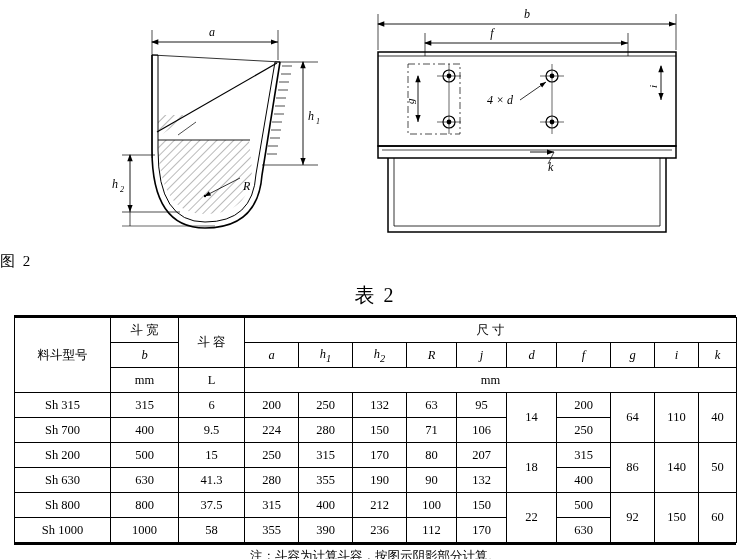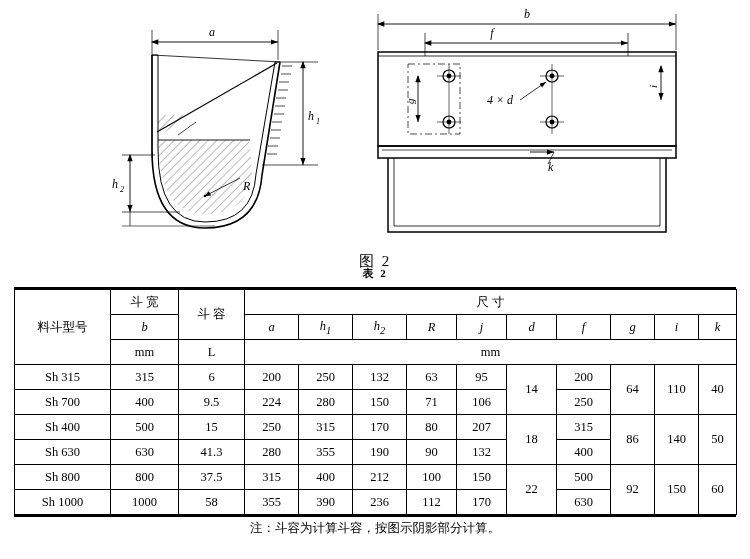--- a/index.html
+++ b/index.html
@@ -10,32 +10,30 @@
     color:#000;
     position:relative;
     overflow:hidden;
   }
   .figure-area{
     position:relative;
     width:750px;height:262px;
   }
   svg{display:block;}
   .fig-caption{
-    text-align:center;
     font-size:15px;
     letter-spacing:2px;
     margin-top:2px;
   }
   .tbl-caption{
     text-align:center;
-    font-size:11px;
+    font-size:20px;
     letter-spacing:2px;
-    margin-top:4px;
+    margin-top:20px;
     margin-bottom:6px;
-    font-weight:bold;
   }
   table.spec{
     border-collapse:collapse;
     width:722px;
     margin:0 auto;
     font-size:12.5px;
     table-layout:fixed;
   }
   table.spec td{
     border:1px solid #000;
@@ -261,21 +259,21 @@
       <td>9.5</td>
       <td>224</td>
       <td>280</td>
       <td>150</td>
       <td>71</td>
       <td>106</td>
       <td>250</td>
     </tr>
 
     <tr>
-      <td>Sh 400</td>
+      <td>Sh 200</td>
       <td>500</td>
       <td>15</td>
       <td>250</td>
       <td>315</td>
       <td>170</td>
       <td>80</td>
       <td>207</td>
       <td rowspan="2">18</td>
       <td>315</td>
       <td rowspan="2">86</td>

